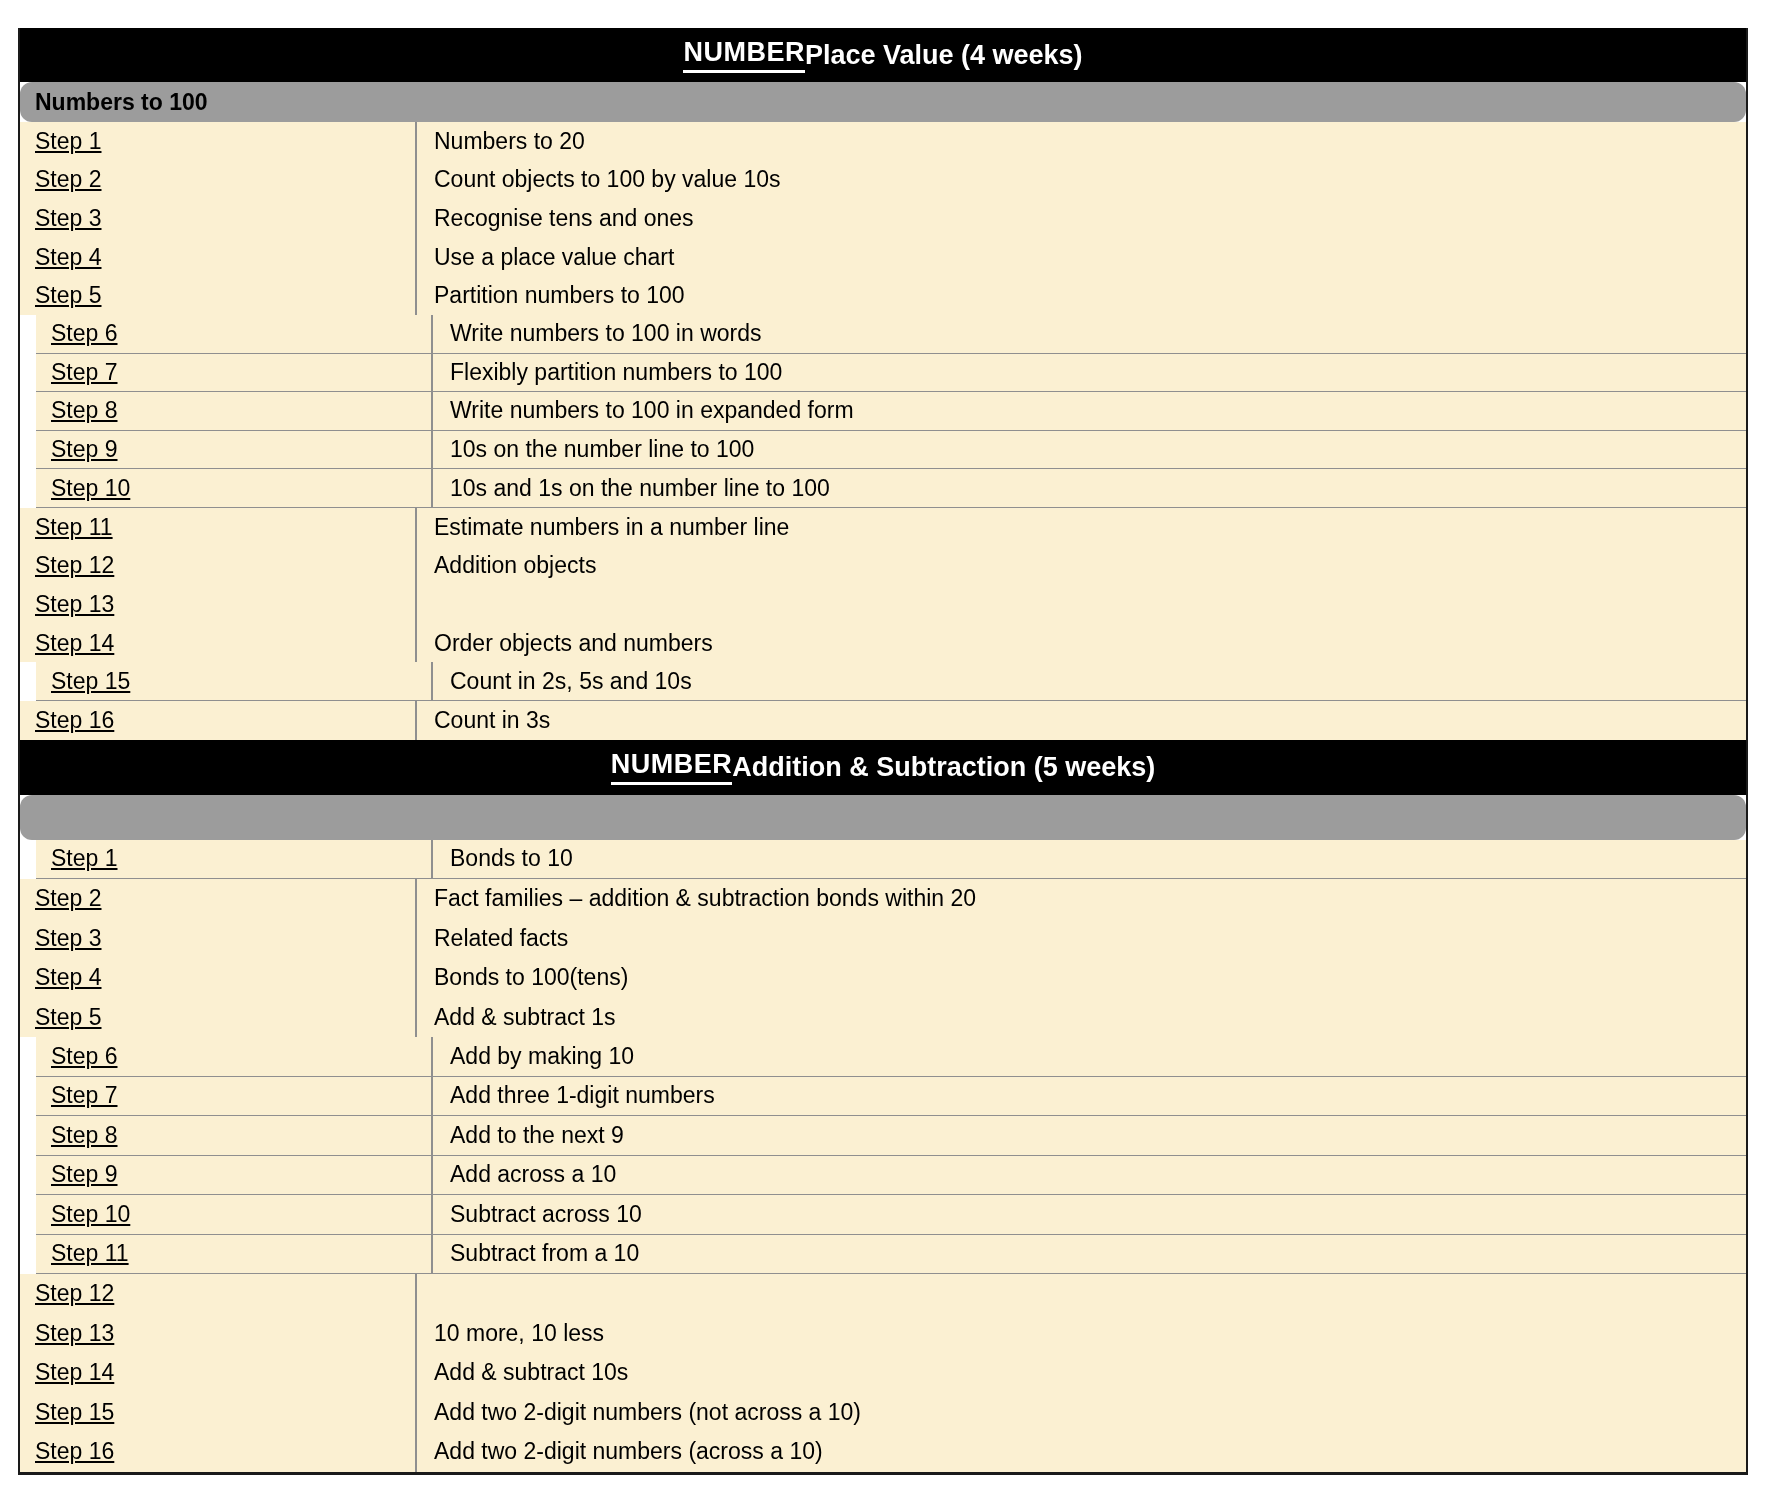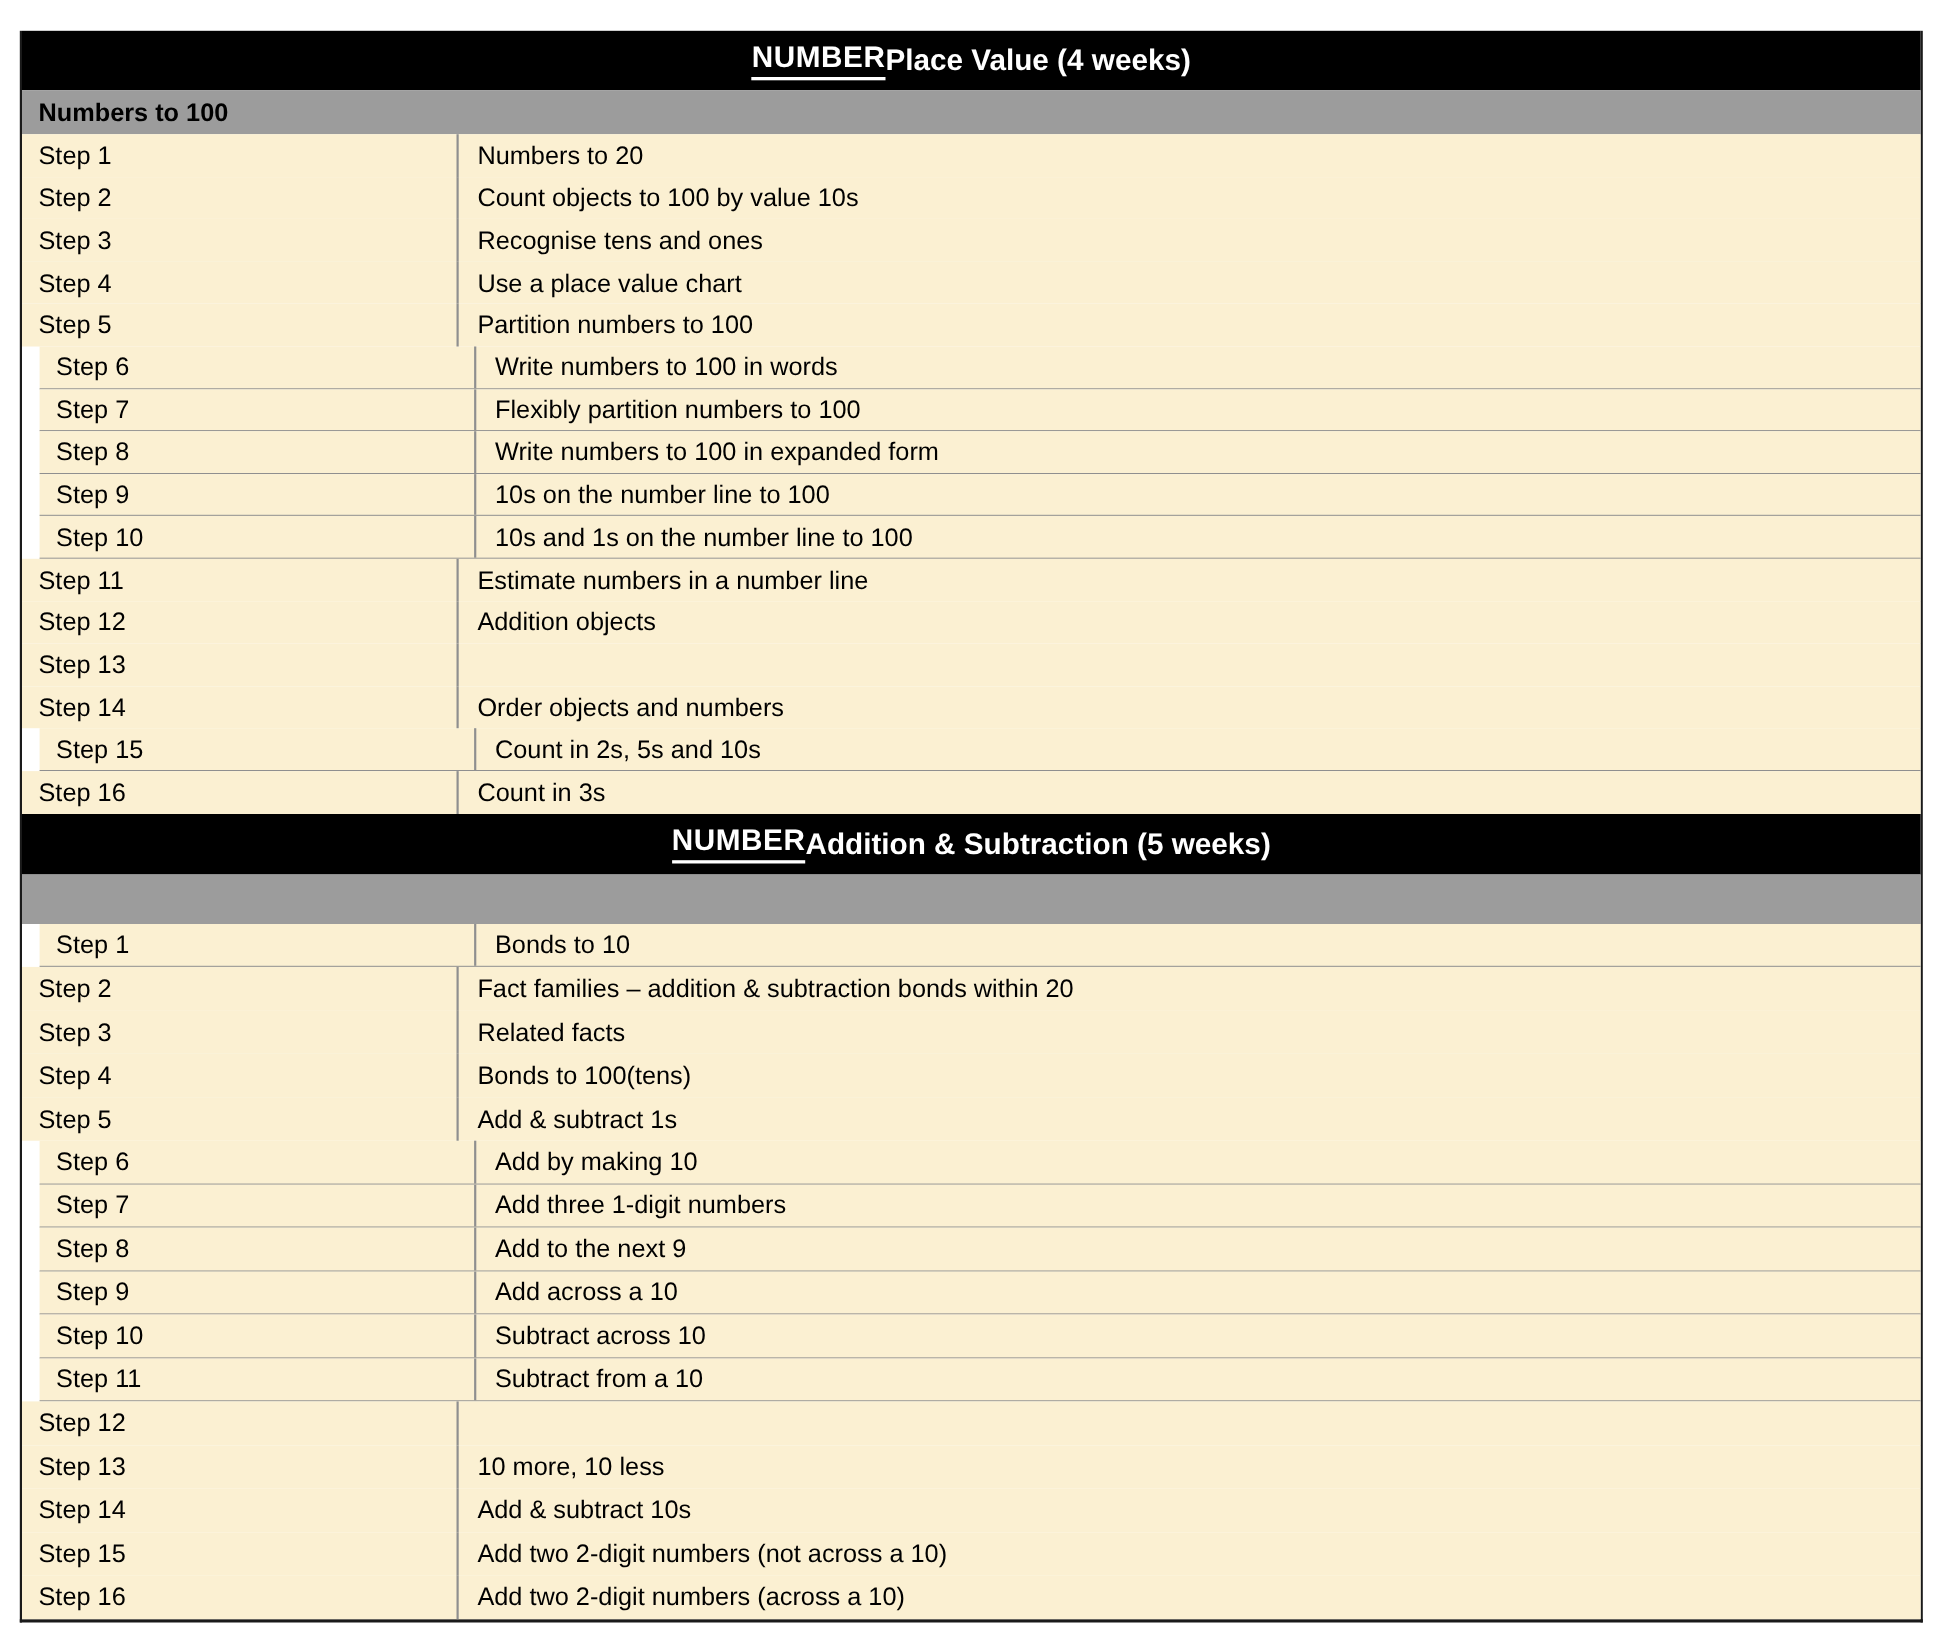--- a/index.html
+++ b/index.html
@@ -27,21 +27,21 @@
   .strand{
     display:inline-block;
     border-bottom:3px solid var(--header-text,#fff);
     padding-bottom:2px;
     letter-spacing:.5px;
   }
   .block-bar{
     background:var(--band-bg,#9c9c9c);
     display:flex;align-items:center;
     padding-left:15px;
-    font-weight:bold;font-size:23px;color:#000;
+    font-weight:bold;font-size:23px;color:#000;border-radius:12px;
   }
   .section-0 .block-bar{height:40px;}
   .section-1 .block-bar{height:45px;}
   .step-row{
     display:flex;
     box-sizing:border-box;
     background:var(--row-bg,#fbf0d2);
   }
   .section-0 .step-row{height:38.6px;}
   .section-1 .step-row{height:39.5px;}
@@ -49,20 +49,21 @@
   .cell{
     display:flex;align-items:center;
     font-size:23px;color:#000;
     box-sizing:border-box;
     white-space:nowrap;overflow:hidden;
   }
   .cell-step{
     flex:0 0 397px;width:397px;
     padding-left:15px;
     border-right:2px solid var(--grid-line,#8f8f8f);
+    text-decoration:underline;
   }
   .cell-desc{flex:1;padding-left:17px;}
 </style>
 </head>
 <body>
 
 <div class="doc-table" id="sections-root">
     <section class="section section-0">
     <div class="unit-header">
       <span class="strand">NUMBER</span>

